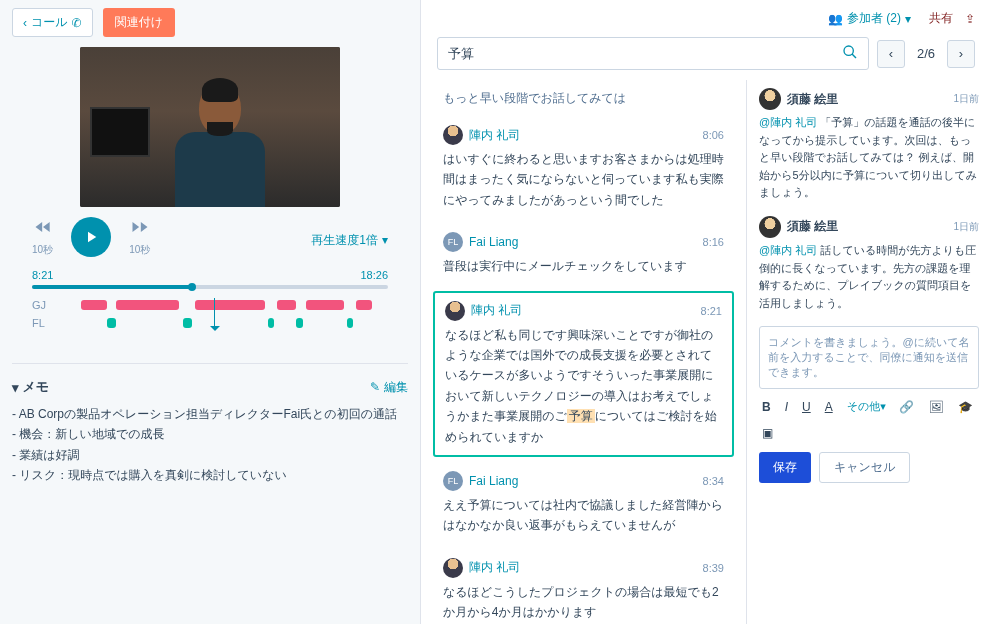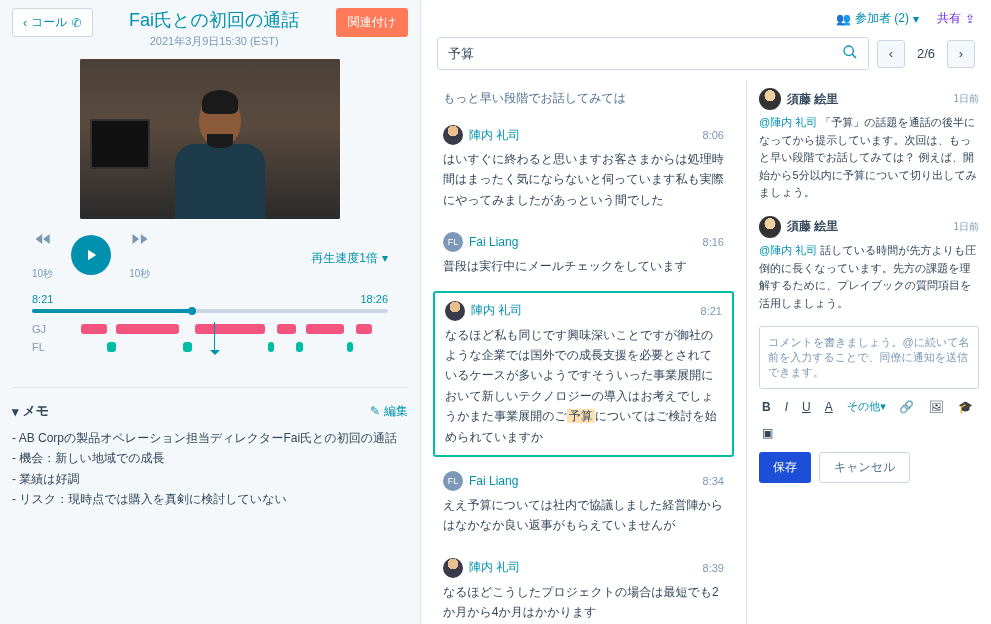--- a/index.html
+++ b/index.html
@@ -16,21 +16,21 @@
 .video-bg { position:absolute; inset:0; background: linear-gradient(180deg,#4a4038 0%,#5a4a3e 40%,#2b2b2b 100%); }
 .tv { position:absolute; left:10px; top:60px; width:60px; height:50px; background:#111; border:2px solid #333; }
 .person { position:absolute; left:95px; top:35px; width:90px; height:125px; }
 .head { width:42px; height:52px; background:#8a5a3a; border-radius:50% 50% 45% 45%; margin:0 auto; position:relative; }
 .hair { position:absolute; top:-4px; left:3px; right:3px; height:24px; background:#1a1a1a; border-radius:50% 50% 20% 20%; }
 .beard { position:absolute; bottom:-2px; left:8px; right:8px; height:14px; background:#1a1a1a; border-radius:0 0 40% 40%; }
 .body { width:90px; height:75px; background:#1d3a4a; border-radius:20px 20px 0 0; margin-top:-2px; }
 .player { display:flex; align-items:center; justify-content:center; gap:18px; margin-bottom:6px; }
 .skip { text-align:center; color:#7c98b6; cursor:pointer; }
 .skip svg { display:block; margin:0 auto; }
-.skip-label { font-size:10px; margin-top:18px; }
+.skip-label { font-size:10px; margin-top:6px; }
 .play-btn { width:40px; height:40px; border-radius:50%; background:#0091ae; display:flex; align-items:center; justify-content:center; cursor:pointer; }
 .speed { margin-left:auto; color:#0091ae; font-size:12px; cursor:pointer; display:flex; align-items:center; gap:4px; }
 .player-row { display:flex; align-items:center; padding: 0 20px; }
 .timeline { padding: 6px 20px 14px; }
 .tl-top { display:flex; justify-content:space-between; font-size:11px; color:#0091ae; margin-bottom:4px; }
 .tl-bar { height:4px; background:#cbd6e2; position:relative; border-radius:2px; }
 .tl-prog { position:absolute; left:0; top:0; height:100%; width:45%; background:#0091ae; border-radius:2px; }
 .tl-dot { position:absolute; left:45%; top:50%; width:8px; height:8px; background:#0091ae; border-radius:50%; transform:translate(-50%,-50%); }
 .tracks { margin-top:10px; }
 .track { display:flex; align-items:center; gap:20px; margin-bottom:6px; }
@@ -41,21 +41,21 @@
 .playhead { position:absolute; left:45%; top:-2px; bottom:-20px; width:1px; background:#0091ae; }
 .playhead::after { content:''; position:absolute; bottom:-6px; left:50%; transform:translateX(-50%); border:5px solid transparent; border-top-color:#0091ae; }
 .divider { border:none; border-top:1px solid #dfe3eb; margin:14px 0; }
 .notes-header { display:flex; justify-content:space-between; align-items:center; margin-bottom:8px; }
 .notes-title { color:#33475b; font-size:13px; font-weight:600; display:flex; align-items:center; gap:4px; cursor:pointer; }
 .edit-link { color:#0091ae; font-size:12px; cursor:pointer; display:flex; align-items:center; gap:4px; }
 .notes-body { font-size:12px; color:#33475b; line-height:1.7; }
 .right-panel { flex:1; display:flex; flex-direction:column; border-left:1px solid #dfe3eb; }
 .right-header { display:flex; justify-content:flex-end; align-items:center; gap:18px; padding:10px 16px; }
 .participants { color:#0091ae; font-size:12px; cursor:pointer; display:flex; align-items:center; gap:4px; }
-.share { color:#6d28d9; font-size:12px; cursor:pointer; display:flex; align-items:center; gap:4px; }
+.share { color:#7f1d1d; font-size:12px; cursor:pointer; display:flex; align-items:center; gap:12px; }
 .search-row { display:flex; align-items:center; gap:8px; padding:0 16px 10px; }
 .search-box { flex:1; display:flex; align-items:center; border:1px solid #cbd6e2; border-radius:3px; padding:6px 10px; }
 .search-box input { flex:1; border:none; outline:none; font-size:13px; color:#33475b; }
 .nav-btn { width:28px; height:28px; border:1px solid #cbd6e2; background:#f5f8fa; border-radius:3px; display:flex; align-items:center; justify-content:center; cursor:pointer; }
 .counter { font-size:13px; color:#33475b; padding:0 4px; }
 .content-row { flex:1; display:flex; overflow:hidden; }
 .transcript { flex:1; overflow-y:auto; padding:6px 12px; }
 .msg { padding:8px 10px; border-radius:3px; margin-bottom:6px; }
 .msg.hl { border:2px solid #00bda5; }
 .msg-head { display:flex; align-items:center; gap:6px; margin-bottom:4px; }
@@ -87,24 +87,20 @@
 <body>
 
 <div class="app">
   <div class="left-panel">
     <div class="left-header">
       <button class="back-btn">
         <span>‹</span>
         <span>コール</span>
         <span>✆</span>
       </button>
-      <div class="title-block">
-        <div class="title">Fai氏との初回の通話</div>
-        <div class="subtitle">2021年3月9日15:30 (EST)</div>
-      </div>
       <button class="assoc-btn">関連付け</button>
     </div>
 
     <div class="video-box">
       <div class="video-bg"></div>
       <div class="tv"></div>
       <div class="person">
           <div class="head">
             <div class="hair"></div>
             <div class="beard"></div>

